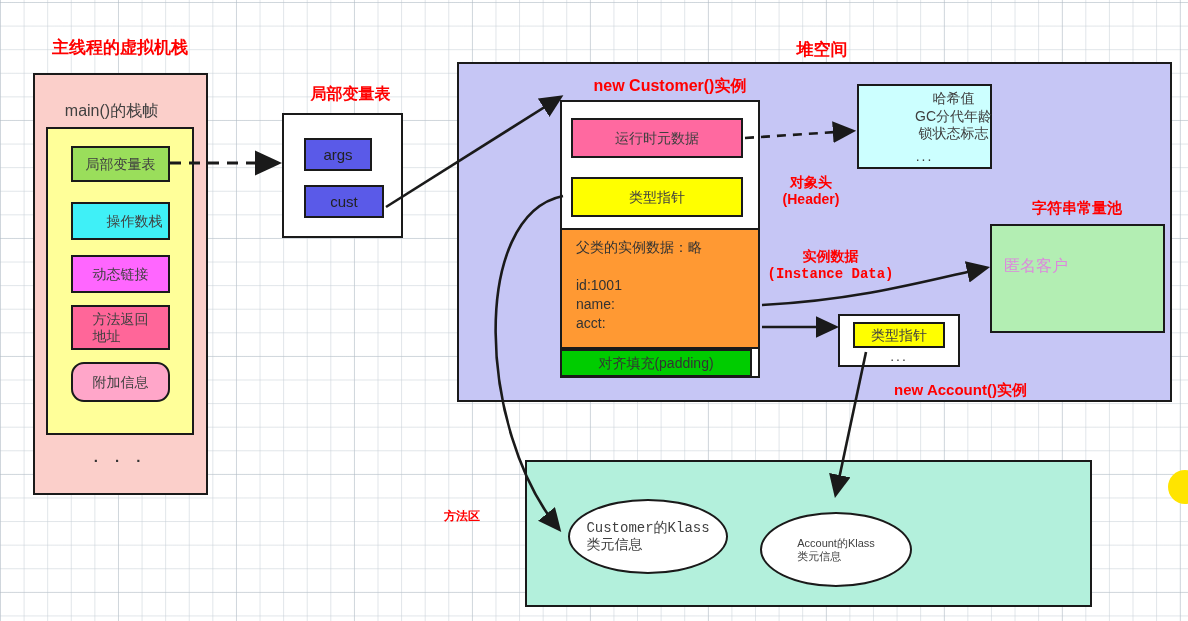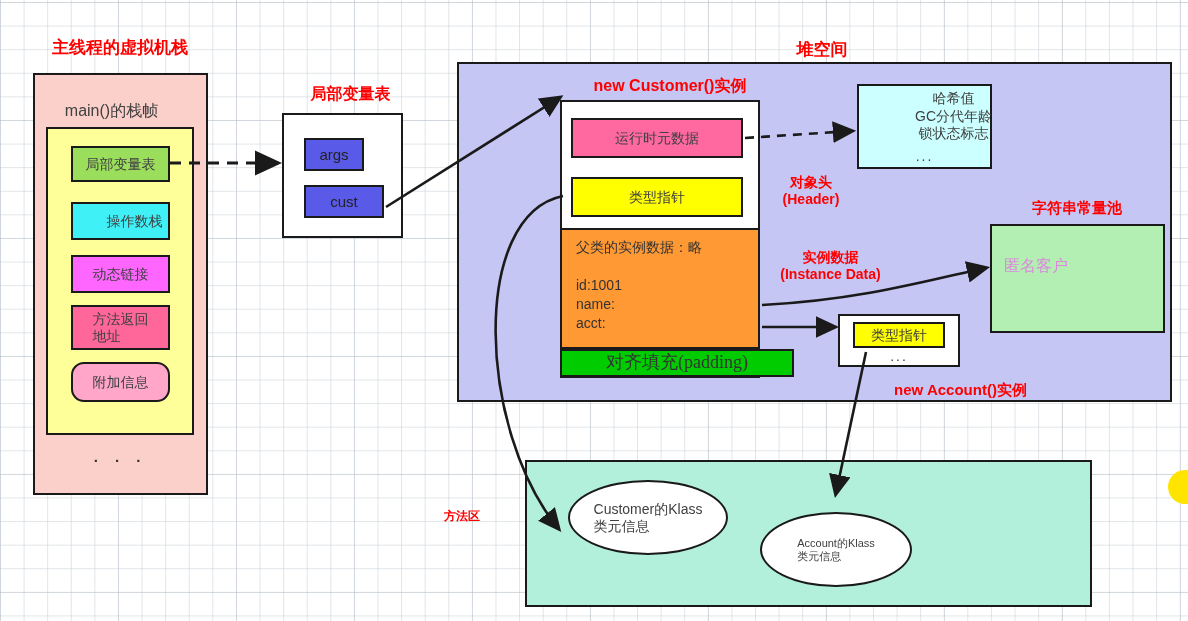--- a/index.html
+++ b/index.html
@@ -82,71 +82,71 @@
   <div class="box" style="left:71px; top:305px; width:99px; height:45px; background:#ff6699; font-size:14px;">方法返回
 地址</div>
   <div class="box" style="left:71px; top:362px; width:99px; height:40px; background:#ffa6c9; font-size:14px;border-radius:13px;">附加信息</div>
 
   <div class="dots" style="left:33px; top:452px; width:175px; text-align:center; font-size:15px;">· · ·</div>
 
   <div class="lbl" style="left:288px; top:84px; width:125px; font-size:16px;">局部变量表</div>
 
   <div class="box" style="left:282px; top:113px; width:121px; height:125px; background:#ffffff; display:block;"></div>
 
-  <div class="box" style="left:304px; top:138px; width:60px; height:33px; background:#5a5ae8; color:#222; font-size:15px;">args</div>
+  <div class="box" style="left:304px; top:138px; width:68px; height:33px; background:#5a5ae8; color:#222; font-size:15px;">args</div>
   <div class="box" style="left:304px; top:185px; width:80px; height:33px; background:#5a5ae8; color:#222; font-size:15px;">cust</div>
 
   <div class="lbl" style="left:782px; top:40px; width:80px; font-size:17px;">堆空间</div>
 
   <div class="box" style="left:457px; top:62px; width:715px; height:340px; background:#c6c6f5; display:block;"></div>
 
   <div class="lbl" style="left:570px; top:76px; width:200px; font-size:16px;">new Customer()实例</div>
 
   <div class="box" style="left:560px; top:100px; width:200px; height:278px; background:#ffffff; display:block;"></div>
 
   <div class="box" style="left:571px; top:118px; width:172px; height:40px; background:#ff69a0; font-size:14px;">运行时元数据</div>
 
   <div class="box" style="left:571px; top:177px; width:172px; height:40px; background:#ffff00; font-size:14px;">类型指针</div>
 
   <div class="box" style="left:560px; top:228px; width:200px; height:121px; background:#ff9933; display:block; padding:8px 0 0 14px; text-align:left; align-items:flex-start; justify-content:flex-start; font-size:14px; color:#333; line-height:1.35;">父类的实例数据：略
 
 id:1001
    name:
     acct:</div>
 
-  <div class="box" style="left:560px; top:349px; width:234px; height:28px; background:#00cc00; font-size:18px; color:#333;font-family:Liberation Serif, serif;">对齐填充(padding)</div>
+  <div class="box" style="left:560px; top:349px; width:192px; height:28px; background:#00cc00; font-size:14px; color:#333;">对齐填充(padding)</div>
 
   <div class="box" style="left:857px; top:84px; width:135px; height:85px; background:#ccffff; display:block; padding-top:7px; flex-direction:column;"></div>
   <div class="plain" style="left:857px; top:90px; width:135px; text-align:center; font-size:14px;padding-left:29px;">哈希值
 GC分代年龄
 锁状态标志</div>
   <div class="plain" style="left:857px; top:148px; width:135px; text-align:center; font-size:14px; letter-spacing:2px;">...</div>
 
   <div class="lbl" style="left:763px; top:174px; width:96px; font-size:14px;">对象头
 (Header)</div>
 
-  <div class="lbl" style="left:758px; top:249px; width:145px; font-size:14px;">实例数据
+  <div class="lbl" style="left:758px; top:249px; width:145px; font-size:14px;font-family:Liberation Mono, monospace;">实例数据
 (Instance Data)</div>
 
   <div class="lbl" style="left:1018px; top:199px; width:118px; font-size:15px;">字符串常量池</div>
 
   <div class="box" style="left:990px; top:224px; width:175px; height:109px; background:#b3eeb3; display:block;"></div>
   <div class="plain" style="left:1004px; top:256px; width:120px; font-size:16px; color:#dd88dd;">匿名客户</div>
 
   <div class="box" style="left:838px; top:314px; width:122px; height:53px; background:#ffffff; display:block;"></div>
   <div class="box" style="left:853px; top:322px; width:92px; height:26px; background:#ffff00; font-size:14px;">类型指针</div>
   <div class="plain" style="left:838px; top:348px; width:122px; text-align:center; font-size:14px; letter-spacing:2px;">...</div>
 
   <div class="lbl" style="left:878px; top:381px; width:165px; font-size:15px;">new Account()实例</div>
 
   <div class="lbl" style="left:430px; top:510px; width:64px; font-size:12px;font-family:Liberation Mono, monospace;">方法区</div>
 
   <div class="box" style="left:525px; top:460px; width:567px; height:147px; background:#b3f0dc; display:block;"></div>
 
-  <div class="box" style="left:568px; top:480px; width:160px; height:75px; background:#ffffff; border-radius:50%; border-width:2px; font-size:14px;">Customer的Klass
+  <div class="box" style="left:568px; top:499px; width:160px; height:75px; background:#ffffff; border-radius:50%; border-width:2px; font-size:14px;font-family:Liberation Mono, monospace;">Customer的Klass
 类元信息</div>
 
   <div class="box" style="left:760px; top:512px; width:152px; height:75px; background:#ffffff; border-radius:50%; border-width:2px; font-size:11px;">Account的Klass
 类元信息</div>
 
   <div style="position:absolute; left:1168px; top:470px; width:34px; height:34px; border-radius:50%; background:#ffe400;"></div>
 
   <svg class="overlay" viewBox="0 0 1188 621">
     <defs>
       <marker id="ah" markerWidth="9" markerHeight="9" refX="7" refY="4.2" orient="auto">

